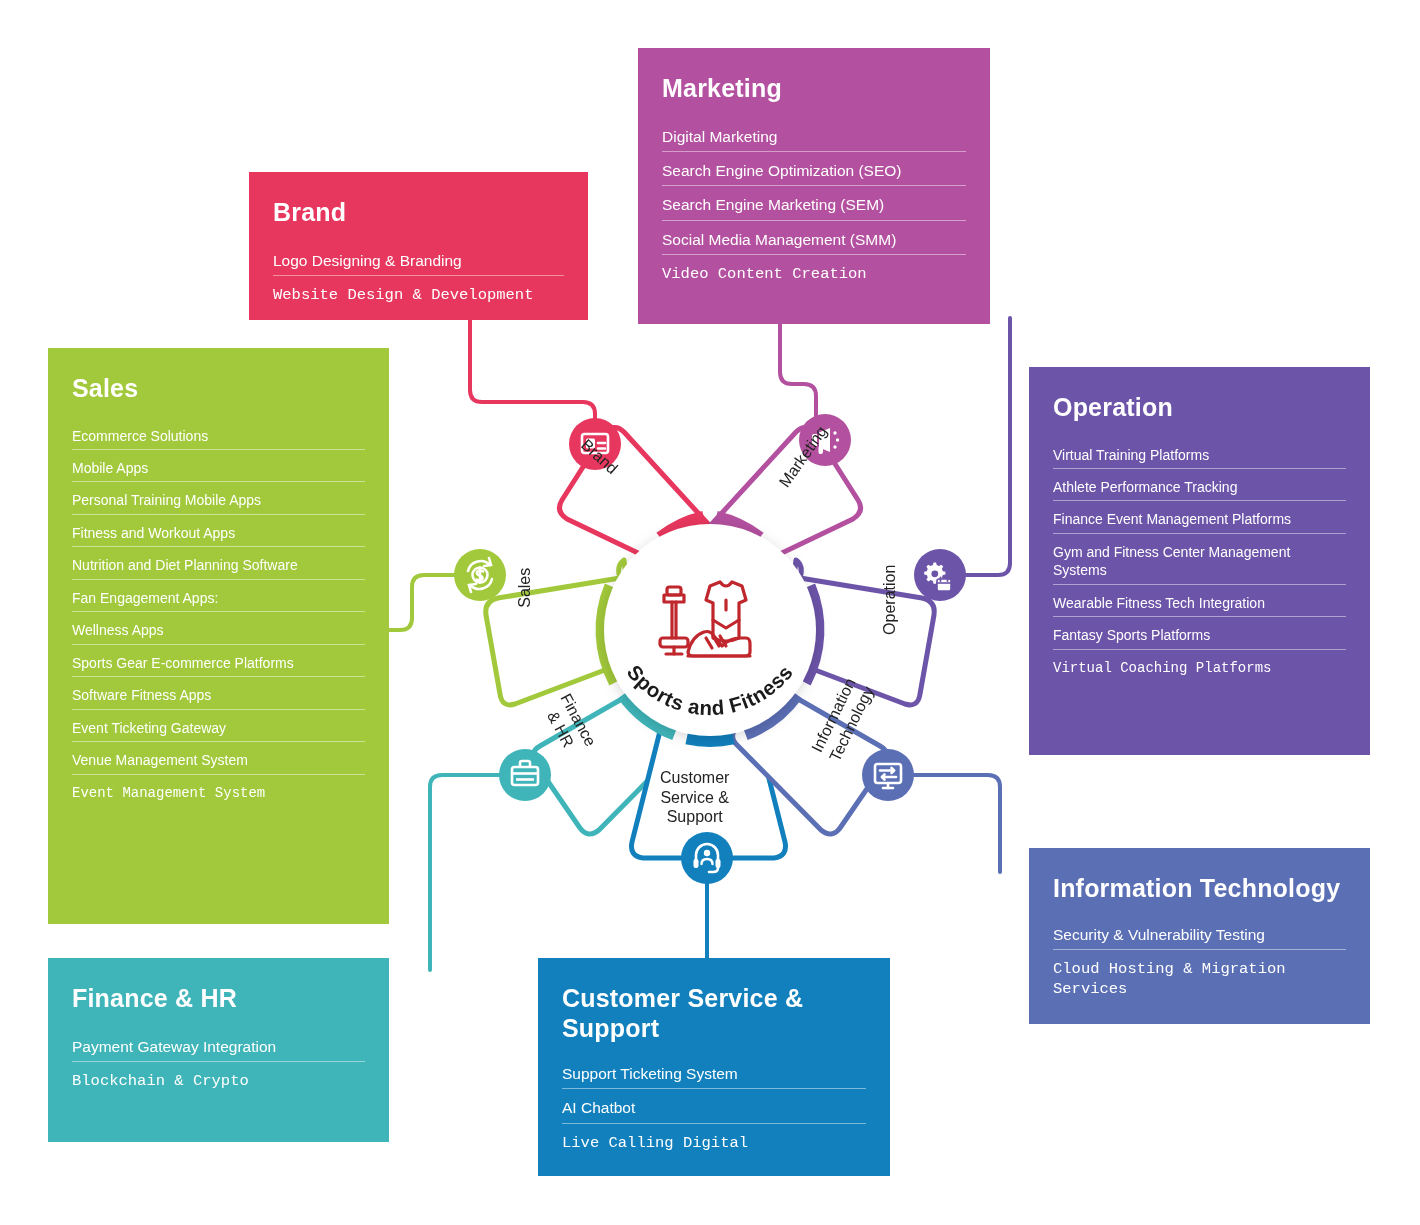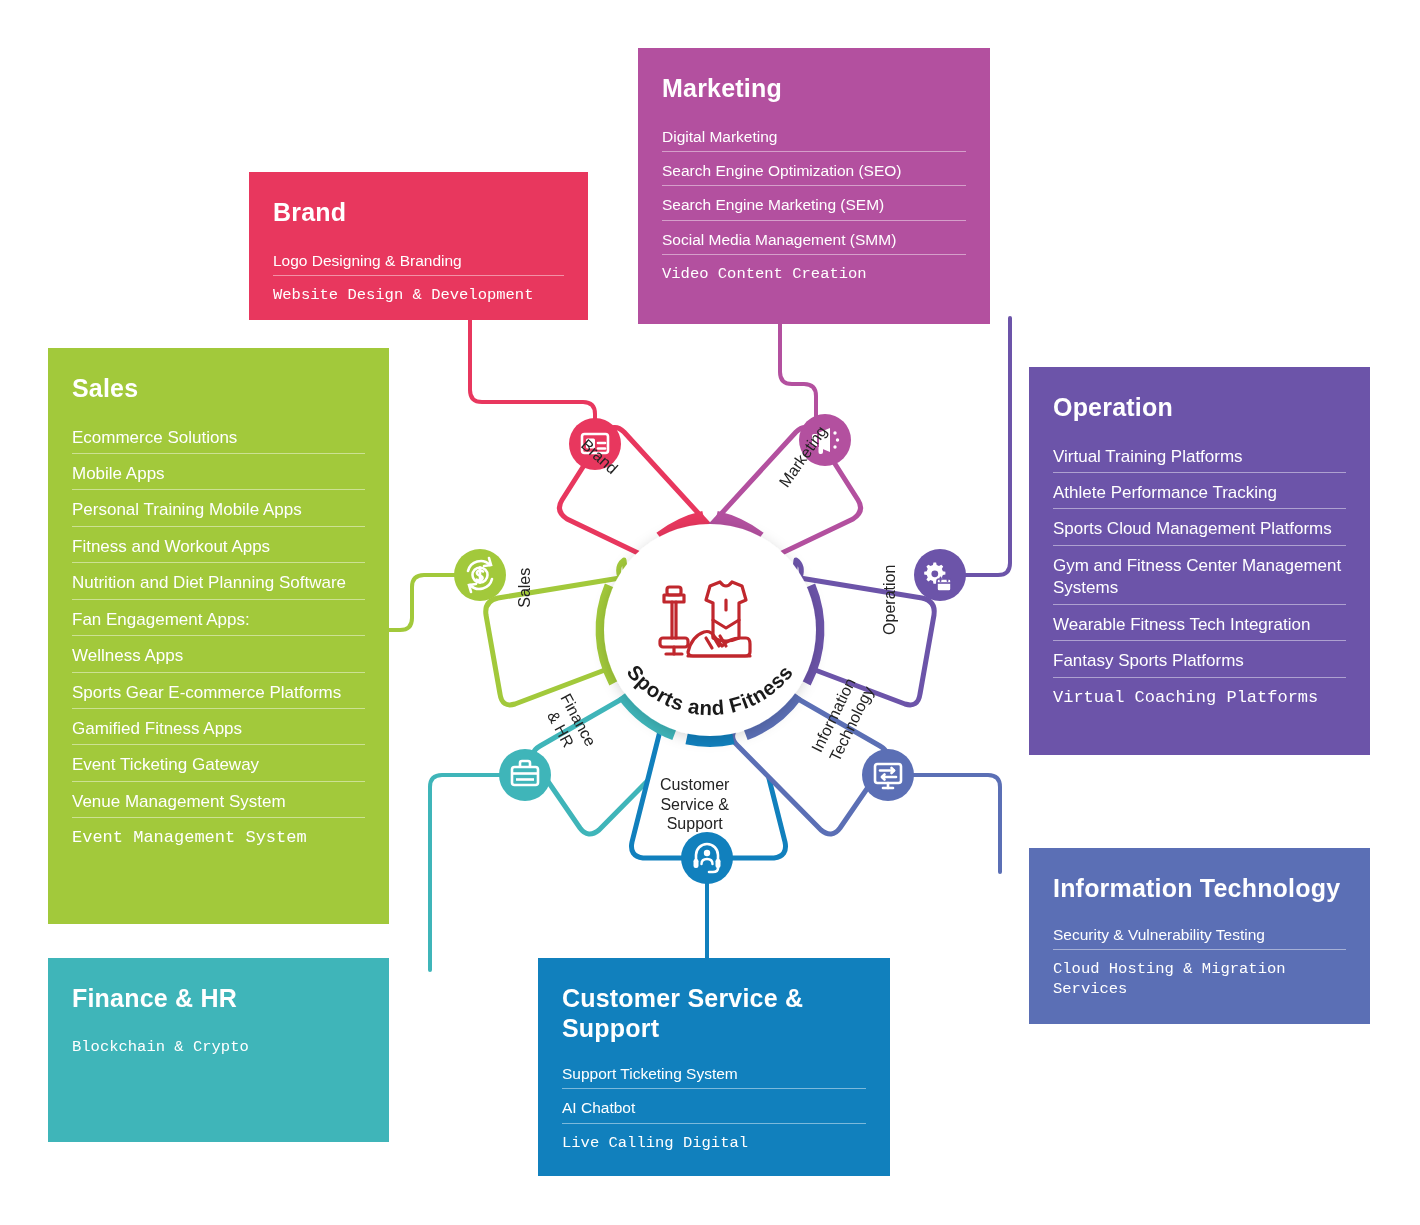--- a/index.html
+++ b/index.html
@@ -25,21 +25,21 @@
   .panel li:last-child{border-bottom:none;font-family:Liberation Mono, monospace;}
 
   #panel-brand      {left:249px; top:172px;  width:339px; height:148px;  background:#e8375e;}
   #panel-marketing  {left:638px; top:48px;   width:352px; height:276px;  background:#b3509f;}
   #panel-sales      {left:48px;  top:348px;  width:341px; height:576px;  background:#a2c93b;}
   #panel-operation  {left:1029px;top:367px;  width:341px; height:388px;  background:#6c54a9;}
   #panel-finance    {left:48px;  top:958px;  width:341px; height:184px;  background:#3fb5b9;}
   #panel-customer   {left:538px; top:958px;  width:352px; height:218px;  background:#1180bd;}
   #panel-it         {left:1029px;top:848px;  width:341px; height:176px;  background:#5b6fb5;}
 
-  #panel-sales li, #panel-operation li{font-size:17px;}
+  #panel-sales li, #panel-operation li{font-size:14px;}
   #panel-customer .p-title, #panel-it .p-title{max-width:300px;}
 
   
   #wheel{position:absolute;left:380px;top:330px;width:660px;height:600px;overflow:visible;}
 
   
   .petal-label{
     position:absolute;color:#232323;font-size:16px;font-weight:400;
     white-space:pre;line-height:1.22;text-align:center;
     transform-origin:center center;
@@ -268,21 +268,21 @@
         <path d="M 504.5 444.5 L 502 447 L 504.5 449.5"></path>
       </g>
     </g>
   </svg>
 
   <div class="petal-label" style="left:578px;top:447px;transform:rotate(42deg);">Brand</div>
   <div class="petal-label" style="left:768px;top:447px;transform:rotate(-55deg);">Marketing</div>
   <div class="petal-label" style="left:855px;top:590px;transform:rotate(-90deg);">Operation</div>
   <div class="petal-label" style="left:802px;top:700px;transform:rotate(-64deg);">Information
 Technology</div>
-  <div class="petal-label" style="left:660px;top:768px;margin-top:7px;">Customer
+  <div class="petal-label" style="left:660px;top:768px;">Customer
 Service &amp;
 Support</div>
   <div class="petal-label" style="left:541px;top:705px;transform:rotate(62deg);">Finance
 &amp; HR</div>
   <div class="petal-label" style="left:505px;top:578px;transform:rotate(-90deg);">Sales</div>
 
   <div class="panel" id="panel-brand">
     <div class="p-title">Brand</div>
     <ul>
       <li>Logo Designing &amp; Branding</li>
@@ -305,43 +305,44 @@
     <div class="p-title">Sales</div>
     <ul>
       <li>Ecommerce Solutions</li>
       <li>Mobile Apps</li>
       <li>Personal Training Mobile Apps</li>
       <li>Fitness and Workout Apps</li>
       <li>Nutrition and Diet Planning Software</li>
       <li>Fan Engagement Apps:</li>
       <li>Wellness Apps</li>
       <li>Sports Gear E-commerce Platforms</li>
-      <li>Gamified Fitness Apps</li>
+      <li>Software Fitness Apps</li>
       <li>Event Ticketing Gateway</li>
       <li>Venue Management System</li>
       <li>Event Management System</li>
     </ul>
   </div>
 
   <div class="panel" id="panel-operation">
     <div class="p-title">Operation</div>
     <ul>
       <li>Virtual Training Platforms</li>
       <li>Athlete Performance Tracking</li>
-      <li>Sports Cloud Management Platforms</li>
+      <li>Finance Event Management Platforms</li>
       <li>Gym and Fitness Center Management Systems</li>
       <li>Wearable Fitness Tech Integration</li>
       <li>Fantasy Sports Platforms</li>
       <li>Virtual Coaching Platforms</li>
     </ul>
   </div>
 
   <div class="panel" id="panel-finance">
     <div class="p-title">Finance &amp; HR</div>
     <ul>
+      <li>Payment Gateway Integration</li>
       <li>Blockchain &amp; Crypto</li>
     </ul>
   </div>
 
   <div class="panel" id="panel-customer">
     <div class="p-title two">Customer Service &amp; Support</div>
     <ul>
       <li>Support Ticketing System</li>
       <li>AI Chatbot</li>
       <li>Live Calling Digital</li>

